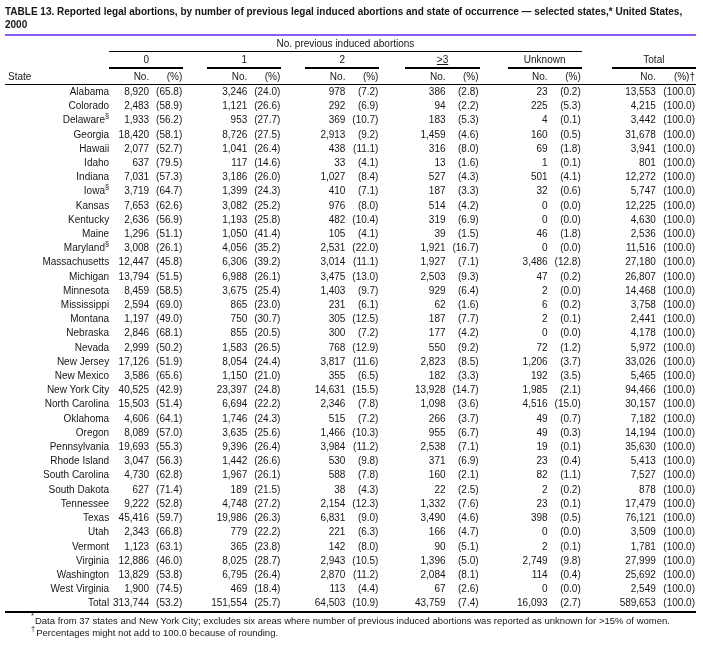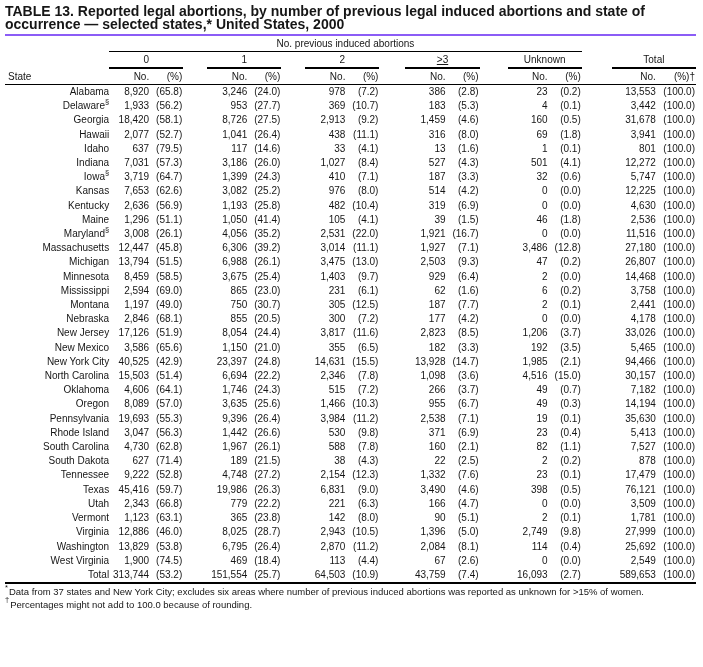--- a/index.html
+++ b/index.html
@@ -1,35 +1,35 @@
 <!DOCTYPE html>
 <html><head>
 <meta charset="utf-8">
 <style>
   html,body{margin:0;padding:0;background:#ffffff;}
   body{width:703px;height:667px;overflow:hidden;color:#161616;
        font-family:"Liberation Sans","DejaVu Sans",sans-serif;}
   .page{padding:5px 6px 0 5px;}
-  .title{font-weight:bold;font-size:14px;line-height:13px;max-width:692px;}
+  .title{font-weight:bold;font-size:10px;line-height:13px;max-width:692px;}
   table{border-collapse:collapse;table-layout:fixed;width:691px;margin-top:3px;
         border-top:2px solid #8b5cf6;}
   th,td{padding:0;font-size:10px;font-weight:normal;line-height:14.2px;
         white-space:nowrap;overflow:visible;}
   thead th,thead td{line-height:15px;vertical-align:bottom;}
   .spanner{text-align:center;border-bottom:1px solid #000;}
   .grp{text-align:center;border-bottom:2px solid #000;}
   .u{text-decoration:underline;}
   tr.subhead th{border-bottom:1.5px solid #000;}
   th.state-h{text-align:left;padding-left:3px;margin-top:44px;}
   td.state{text-align:right;padding-left:3px;}
   .num{text-align:right;}
   .pct{text-align:right;padding-right:1px;}
   tbody tr:last-child td{border-bottom:2px solid #000;}
   sup{font-size:7.5px;position:relative;top:-1px;line-height:0;}
-  .footnotes{margin-top:2px;font-size:9.5px;line-height:12.5px;max-width:700px;}
+  .footnotes{margin-top:2px;font-size:9.5px;line-height:12.5px;max-width:700px;margin-left:26px;}
   .fn sup{margin-right:1px;}
 </style>
 </head>
 <body>
 
 <div class="page">
   <div class="title">TABLE 13. Reported legal abortions, by number of previous legal induced abortions and state of occurrence — selected states,* United States, 2000</div>
 
   <table>
     <colgroup>
@@ -109,20 +109,40 @@
           <td class="num">386</td>
           <td class="pct">(2.8)</td>
           <td></td>
           <td class="num">23</td>
           <td class="pct">(0.2)</td>
           <td></td>
           <td class="num">13,553</td>
           <td class="pct">(100.0)</td>
         </tr>
         <tr>
+          <td class="state">Colorado</td>
+          <td class="num">2,483</td>
+          <td class="pct">(58.9)</td>
+          <td></td>
+          <td class="num">1,121</td>
+          <td class="pct">(26.6)</td>
+          <td></td>
+          <td class="num">292</td>
+          <td class="pct">(6.9)</td>
+          <td></td>
+          <td class="num">94</td>
+          <td class="pct">(2.2)</td>
+          <td></td>
+          <td class="num">225</td>
+          <td class="pct">(5.3)</td>
+          <td></td>
+          <td class="num">4,215</td>
+          <td class="pct">(100.0)</td>
+        </tr>
+        <tr>
           <td class="state">Delaware<sup>§</sup></td>
           <td class="num">1,933</td>
           <td class="pct">(56.2)</td>
           <td></td>
           <td class="num">953</td>
           <td class="pct">(27.7)</td>
           <td></td>
           <td class="num">369</td>
           <td class="pct">(10.7)</td>
           <td></td>
@@ -426,20 +446,40 @@
           <td class="num">300</td>
           <td class="pct">(7.2)</td>
           <td></td>
           <td class="num">177</td>
           <td class="pct">(4.2)</td>
           <td></td>
           <td class="num">0</td>
           <td class="pct">(0.0)</td>
           <td></td>
           <td class="num">4,178</td>
+          <td class="pct">(100.0)</td>
+        </tr>
+        <tr>
+          <td class="state">Nevada</td>
+          <td class="num">2,999</td>
+          <td class="pct">(50.2)</td>
+          <td></td>
+          <td class="num">1,583</td>
+          <td class="pct">(26.5)</td>
+          <td></td>
+          <td class="num">768</td>
+          <td class="pct">(12.9)</td>
+          <td></td>
+          <td class="num">550</td>
+          <td class="pct">(9.2)</td>
+          <td></td>
+          <td class="num">72</td>
+          <td class="pct">(1.2)</td>
+          <td></td>
+          <td class="num">5,972</td>
           <td class="pct">(100.0)</td>
         </tr>
         <tr>
           <td class="state">New Jersey</td>
           <td class="num">17,126</td>
           <td class="pct">(51.9)</td>
           <td></td>
           <td class="num">8,054</td>
           <td class="pct">(24.4)</td>
           <td></td>

